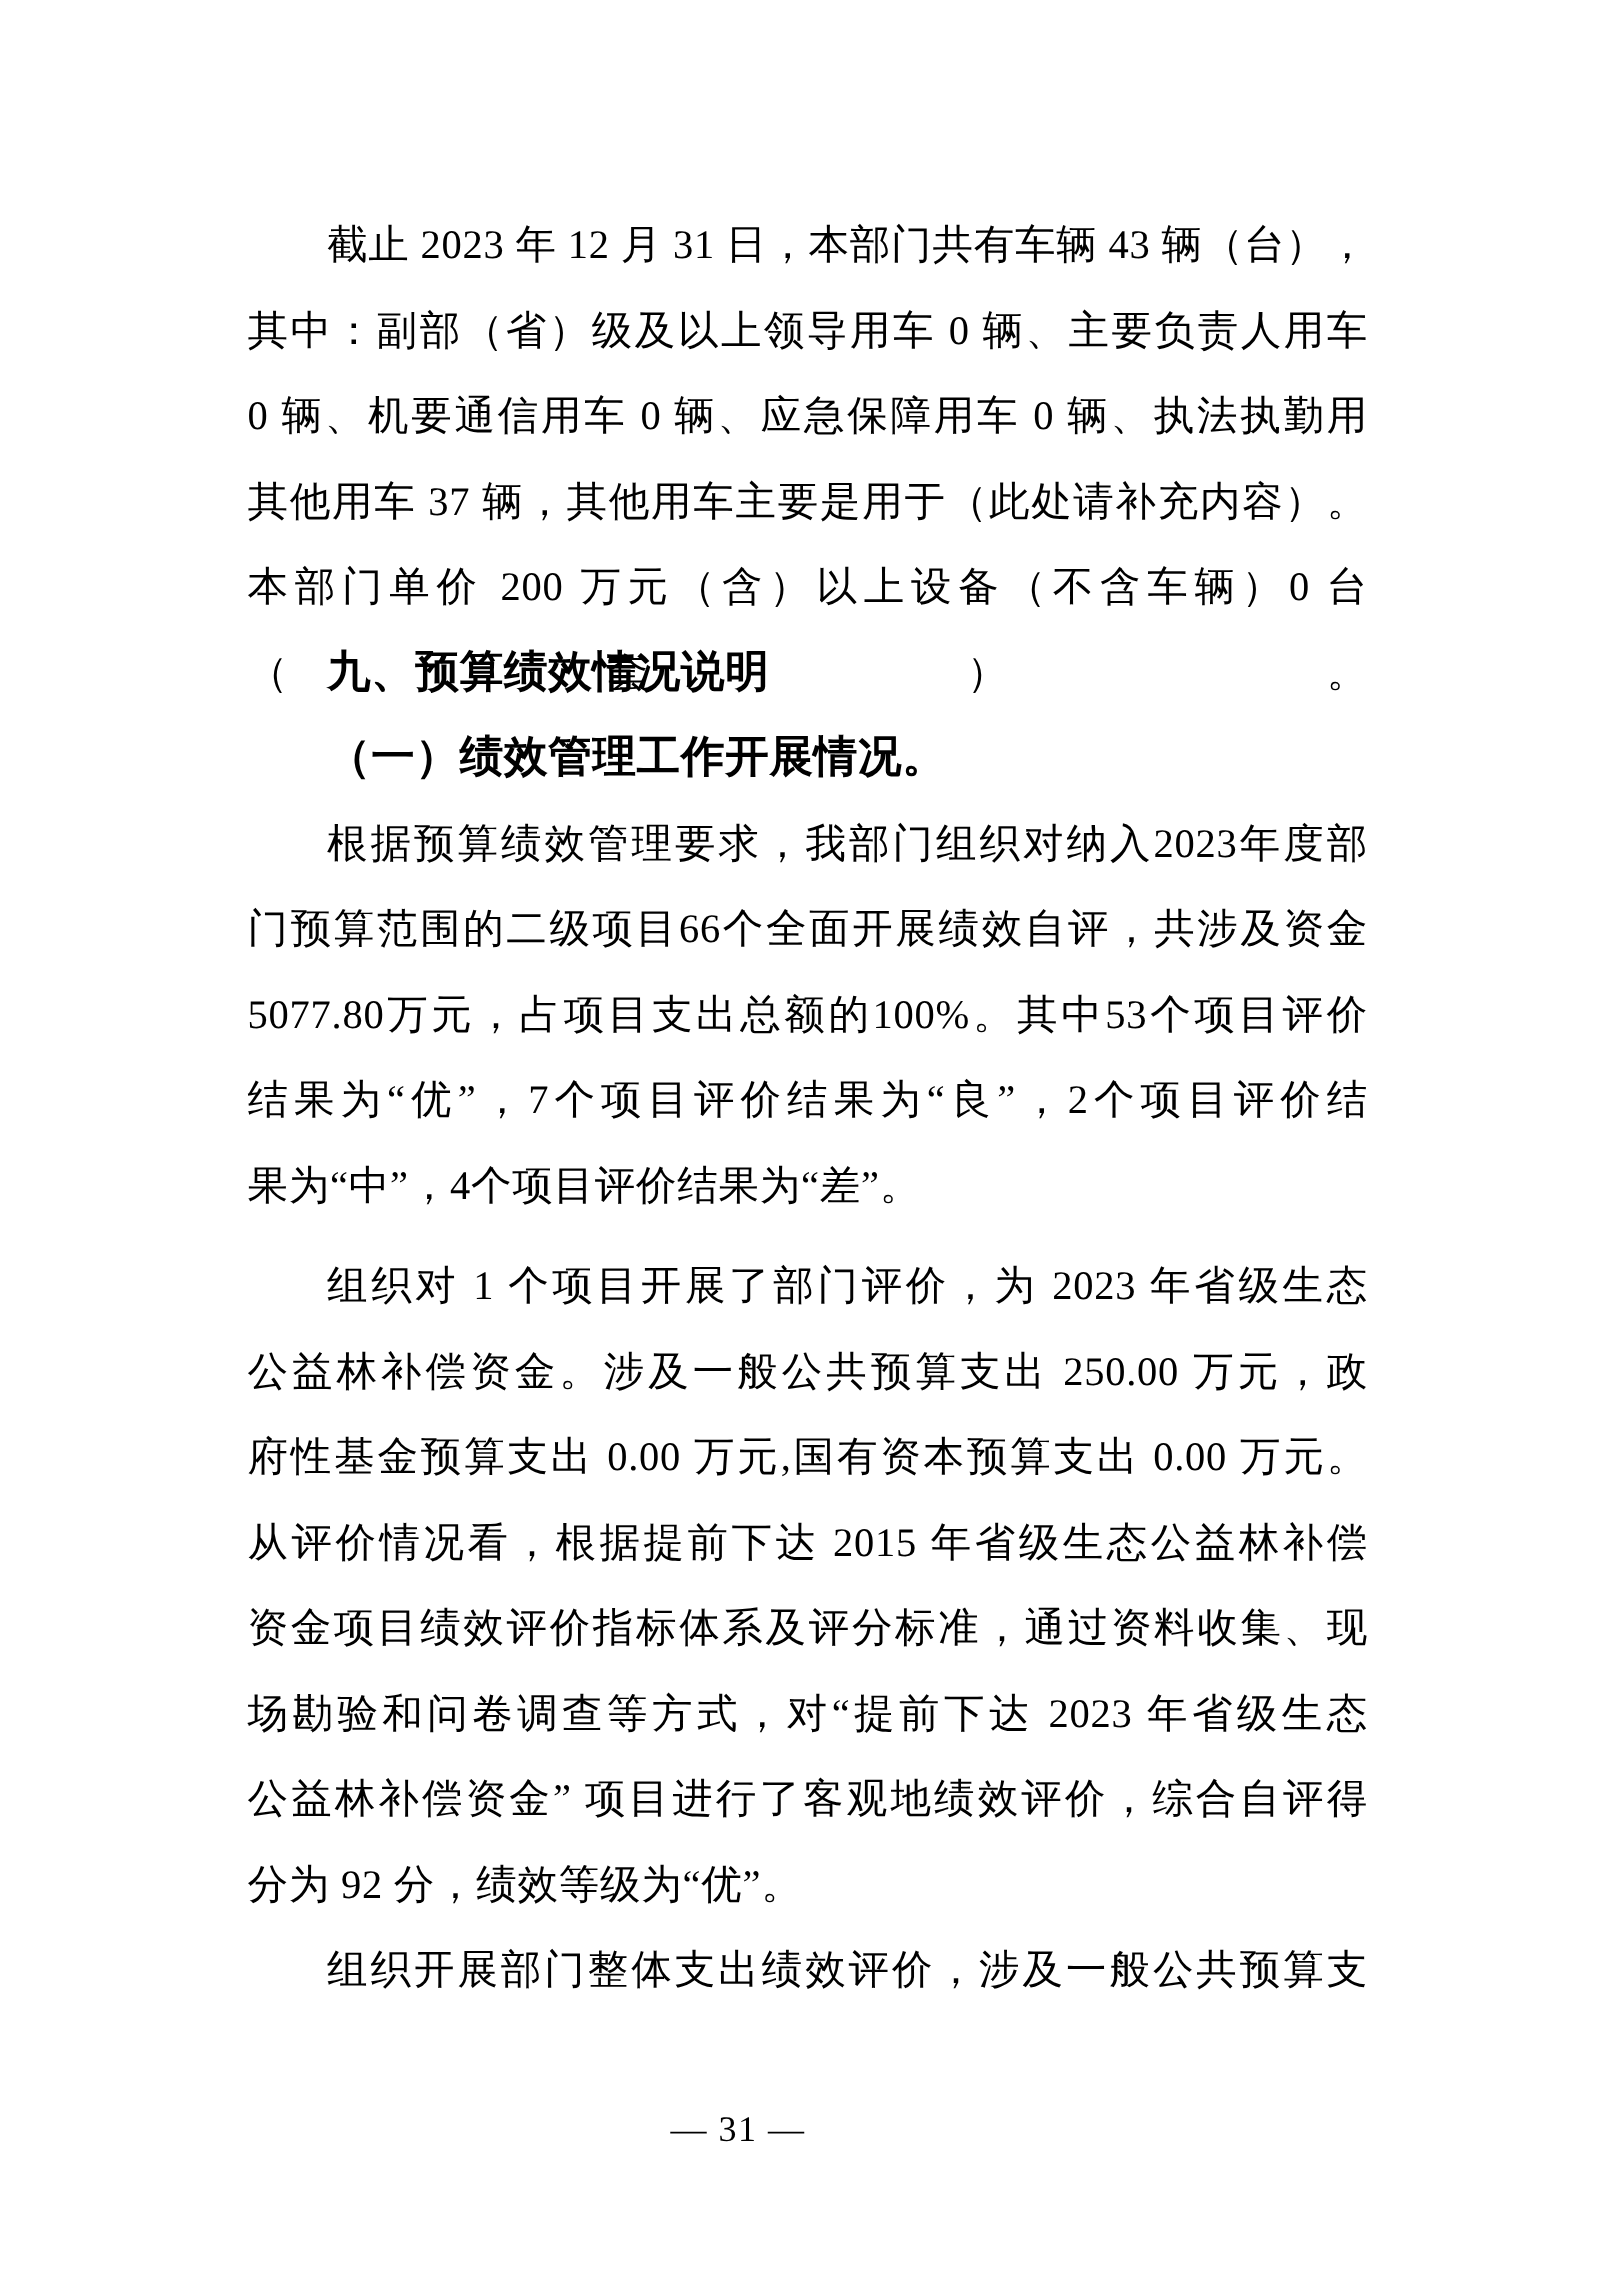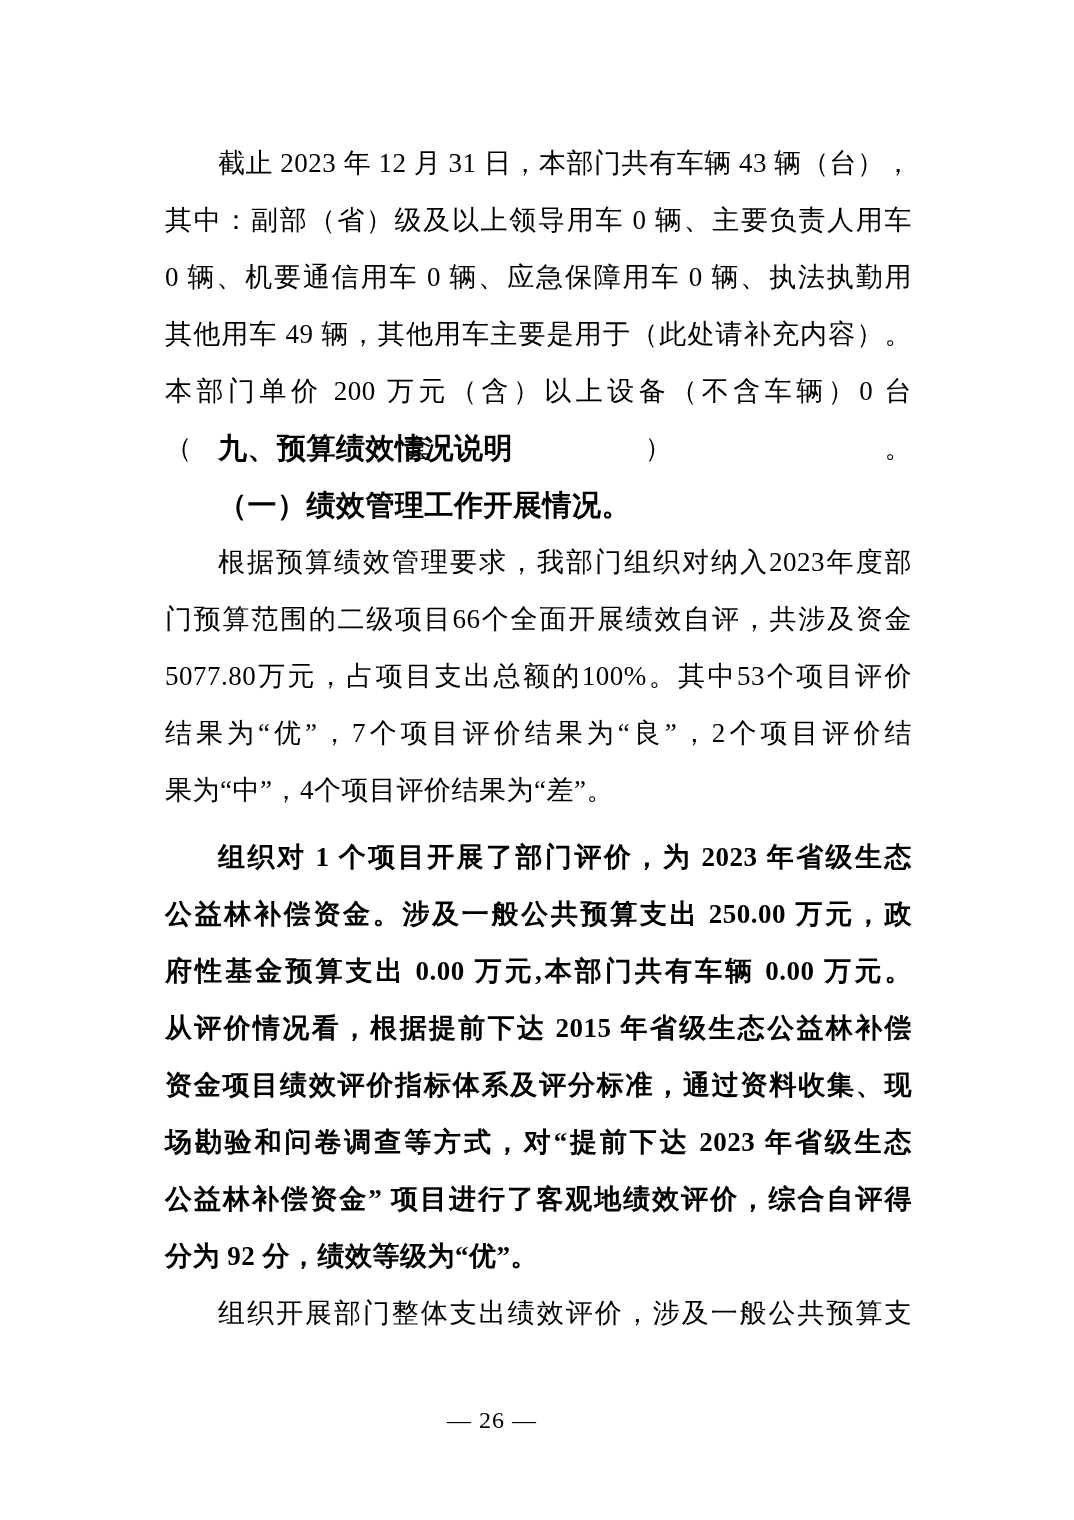--- a/index.html
+++ b/index.html
@@ -35,21 +35,21 @@
   .h1 {
     font-family: "Liberation Sans", "DejaVu Sans", sans-serif;
     font-weight: bold;
     font-size: 29px;
   }
   .h2 {
     font-family: "Liberation Serif", "DejaVu Serif", serif;
     font-weight: bold;
     font-size: 29px;
   }
-  .para-gap { margin-top: 10px; font-weight: bold; }
+  .para-gap { margin-top: 10px; }
   .footer {
     position: absolute;
     left: 0;
     right: 0;
     top: 1400px;
     height: 40px;
     line-height: 40px;
     text-align: center;
     font-size: 24px;
     letter-spacing: 1px;
@@ -58,46 +58,46 @@
 </head>
 <body>
 
 <div class="page">
   <div class="content">
 
     <section>
       <div class="ln indent">截止 2023 年 12 月 31 日，本部门共有车辆 43 辆（台），</div>
       <div class="ln">其中：副部（省）级及以上领导用车 0 辆、主要负责人用车</div>
       <div class="ln">0 辆、机要通信用车 0 辆、应急保障用车 0 辆、执法执勤用</div>
-      <div class="ln">其他用车 49 辆，其他用车主要是用于（此处请补充内容）。</div>
+      <div class="ln">其他用车 37 辆，其他用车主要是用于（此处请补充内容）。</div>
       <div class="ln">本部门单价 200 万元（含）以上设备（不含车辆）0 台（套）。</div>
     </section>
 
     <div class="ln h1 indent flush">九、预算绩效情况说明</div>
     <div class="ln h2 indent flush">（一）绩效管理工作开展情况。</div>
 
     <section>
       <div class="ln indent">根据预算绩效管理要求，我部门组织对纳入2023年度部</div>
       <div class="ln">门预算范围的二级项目66个全面开展绩效自评，共涉及资金</div>
       <div class="ln">5077.80万元，占项目支出总额的100%。其中53个项目评价</div>
       <div class="ln">结果为“优”，7个项目评价结果为“良”，2个项目评价结</div>
       <div class="ln flush">果为“中”，4个项目评价结果为“差”。</div>
     </section>
 
     <section class="para-gap">
       <div class="ln indent">组织对 1 个项目开展了部门评价，为 2023 年省级生态</div>
       <div class="ln">公益林补偿资金。涉及一般公共预算支出 250.00 万元，政</div>
-      <div class="ln">府性基金预算支出 0.00 万元,本部门共有车辆 0.00 万元。</div>
+      <div class="ln">府性基金预算支出 0.00 万元,国有资本预算支出 0.00 万元。</div>
       <div class="ln">从评价情况看，根据提前下达 2015 年省级生态公益林补偿</div>
       <div class="ln">资金项目绩效评价指标体系及评分标准，通过资料收集、现</div>
       <div class="ln">场勘验和问卷调查等方式，对“提前下达 2023 年省级生态</div>
       <div class="ln">公益林补偿资金” 项目进行了客观地绩效评价，综合自评得</div>
       <div class="ln flush">分为 92 分，绩效等级为“优”。</div>
     </section>
 
     <section>
       <div class="ln indent">组织开展部门整体支出绩效评价，涉及一般公共预算支</div>
     </section>
 
   </div>
 
-  <div class="footer">— 26 —</div>
+  <div class="footer">— 31 —</div>
 </div>
 
 </body></html>

